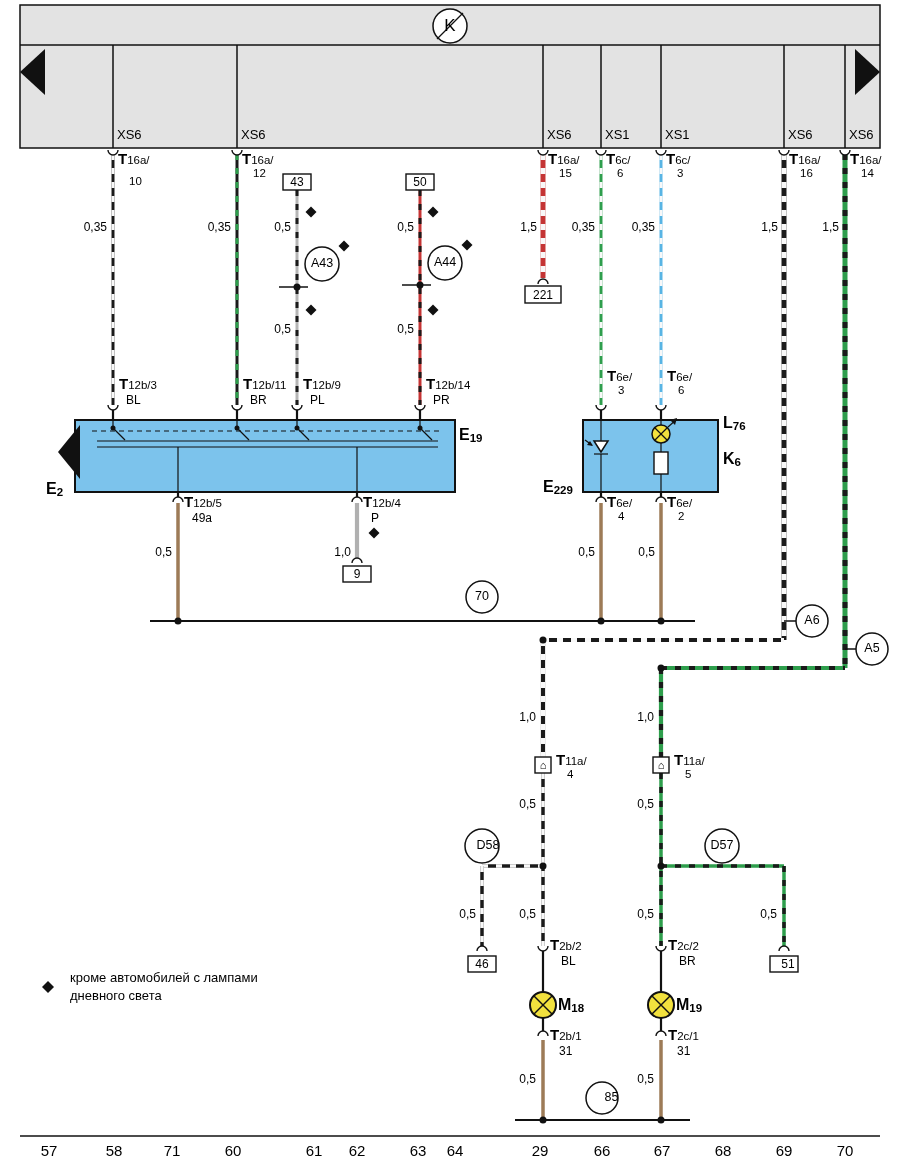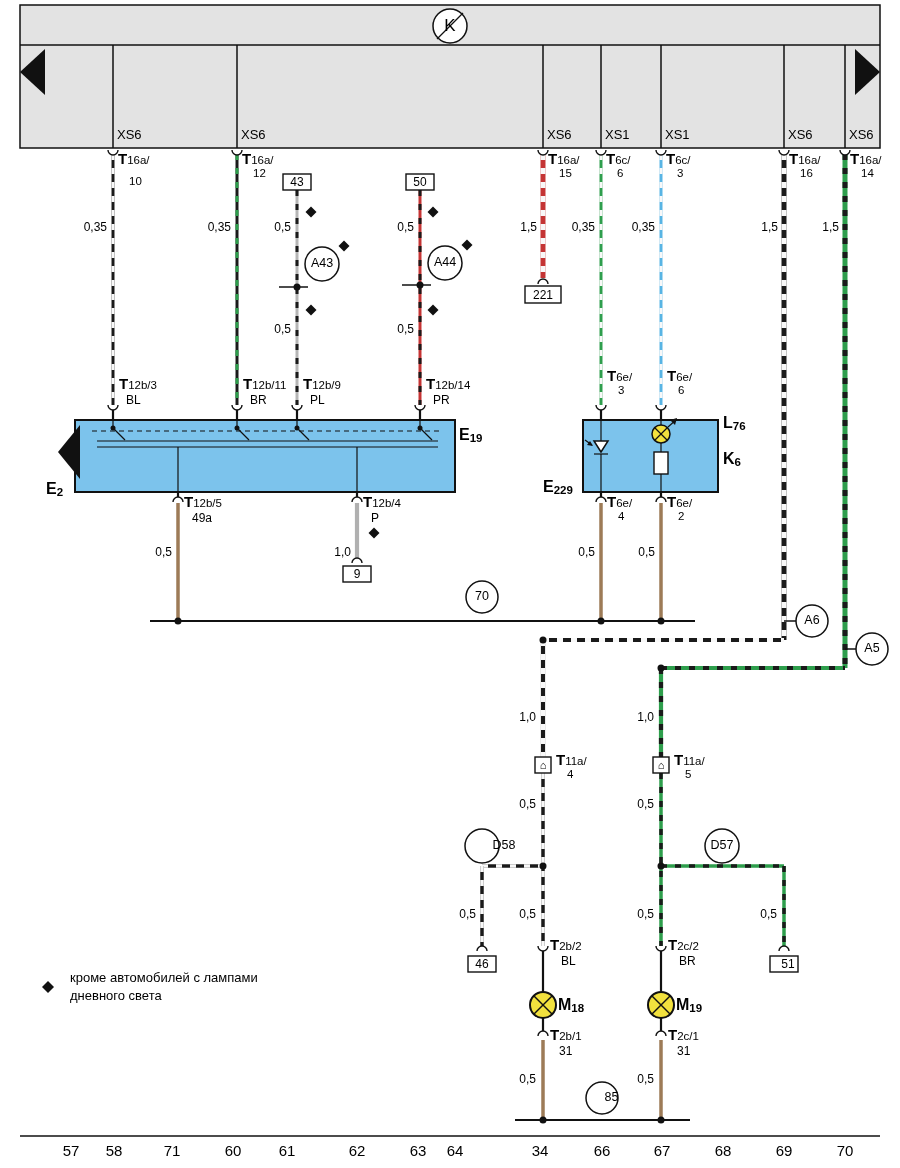--- a/index.html
+++ b/index.html
@@ -382,21 +382,21 @@
 <div class="lbl gauge" style="right:245px;top:546px">0,5</div>
 
 <div class="lbl circ" style="left:796px;top:614px;width:32px">A6</div>
 <div class="lbl circ" style="left:856px;top:642px;width:32px">A5</div>
 
 <div class="lbl gauge" style="right:364px;top:711px">1,0</div>
 <div class="lbl house" style="left:535px;top:758px;width:16px">⌂</div>
 <div class="lbl" style="left:556px;top:751px"><span class="tn">T</span><span class="ts">11a/</span></div>
 <div class="lbl ts" style="left:567px;top:768px">4</div>
 <div class="lbl gauge" style="right:364px;top:798px">0,5</div>
-<div class="lbl circ" style="left:482px;top:839px;width:44px">D58</div>
+<div class="lbl circ" style="left:466px;top:839px;width:44px">D58</div>
 <div class="lbl gauge" style="right:424px;top:908px">0,5</div>
 <div class="lbl refl" style="left:468px;top:958px;width:28px">46</div>
 <div class="lbl gauge" style="right:364px;top:908px">0,5</div>
 <div class="lbl" style="left:550px;top:936px"><span class="tn">T</span><span class="ts">2b/2</span></div>
 <div class="lbl code" style="left:561px;top:955px">BL</div>
 <div class="lbl" style="left:558px;top:996px"><span class="cn">M</span><span class="cs">18</span></div>
 <div class="lbl" style="left:550px;top:1026px"><span class="tn">T</span><span class="ts">2b/1</span></div>
 <div class="lbl code" style="left:559px;top:1045px">31</div>
 <div class="lbl gauge" style="right:364px;top:1073px">0,5</div>
 
@@ -412,28 +412,28 @@
 <div class="lbl" style="left:668px;top:936px"><span class="tn">T</span><span class="ts">2c/2</span></div>
 <div class="lbl code" style="left:679px;top:955px">BR</div>
 <div class="lbl" style="left:676px;top:996px"><span class="cn">M</span><span class="cs">19</span></div>
 <div class="lbl" style="left:668px;top:1026px"><span class="tn">T</span><span class="ts">2c/1</span></div>
 <div class="lbl code" style="left:677px;top:1045px">31</div>
 <div class="lbl gauge" style="right:246px;top:1073px">0,5</div>
 
 <div class="lbl legend" style="left:70px;top:971px">кроме автомобилей с лампами</div>
 <div class="lbl legend" style="left:70px;top:989px">дневного света</div>
 
-<div class="lbl track" style="left:56px;top:1143px;width:30px">57</div>
+<div class="lbl track" style="left:34px;top:1143px;width:30px">57</div>
 <div class="lbl track" style="left:99px;top:1143px;width:30px">58</div>
 <div class="lbl track" style="left:157px;top:1143px;width:30px">71</div>
 <div class="lbl track" style="left:218px;top:1143px;width:30px">60</div>
-<div class="lbl track" style="left:272px;top:1143px;width:30px">61</div>
+<div class="lbl track" style="left:299px;top:1143px;width:30px">61</div>
 <div class="lbl track" style="left:342px;top:1143px;width:30px">62</div>
 <div class="lbl track" style="left:403px;top:1143px;width:30px">63</div>
 <div class="lbl track" style="left:440px;top:1143px;width:30px">64</div>
-<div class="lbl track" style="left:525px;top:1143px;width:30px">34</div>
+<div class="lbl track" style="left:525px;top:1143px;width:30px">29</div>
 <div class="lbl track" style="left:587px;top:1143px;width:30px">66</div>
 <div class="lbl track" style="left:647px;top:1143px;width:30px">67</div>
 <div class="lbl track" style="left:708px;top:1143px;width:30px">68</div>
 <div class="lbl track" style="left:769px;top:1143px;width:30px">69</div>
 <div class="lbl track" style="left:830px;top:1143px;width:30px">70</div>
 
 </div>
 
 </body></html>

